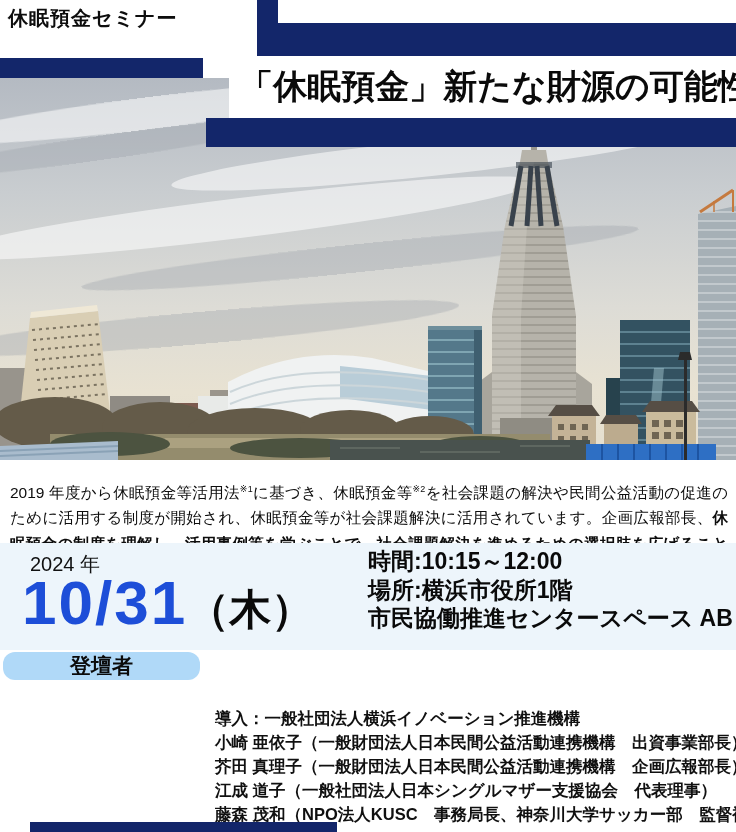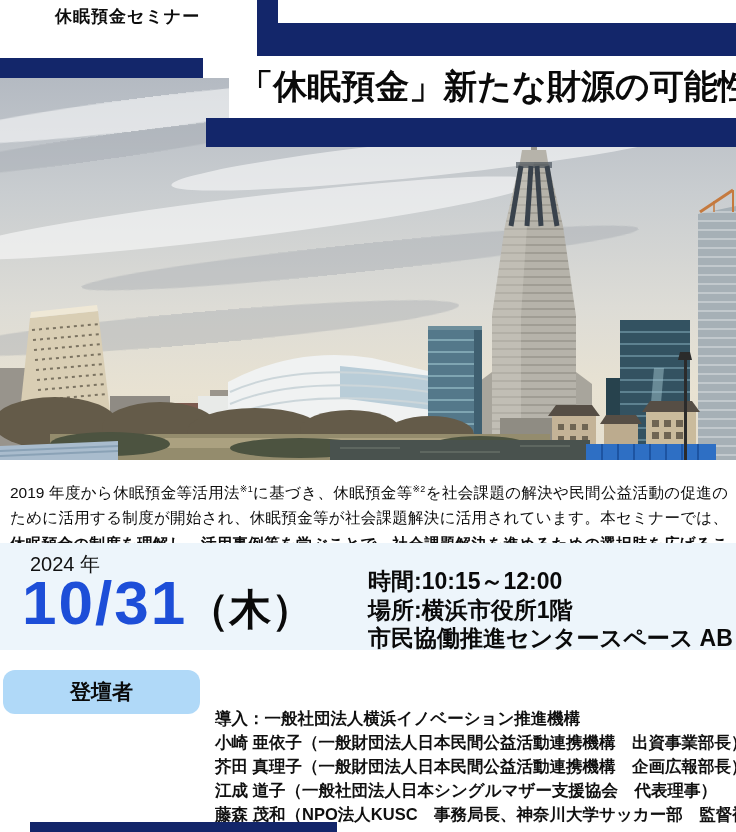--- a/index.html
+++ b/index.html
@@ -5,22 +5,22 @@
   html,body{margin:0;padding:0;}
   body{
     width:736px;height:832px;position:relative;overflow:hidden;
     background:#ffffff;color:#0d0d0d;
     font-family:"Liberation Sans","DejaVu Sans",sans-serif;
   }
   .abs{position:absolute;}
   .navy{background:#13266a;}
   
   .kicker{
-    left:8px;top:5px;font-size:17px;font-weight:700;letter-spacing:1px;
-    color:#0d0d0d;z-index:3;white-space:nowrap;margin-left:47px;
+    left:8px;top:5px;font-size:20px;font-weight:700;letter-spacing:1px;
+    color:#0d0d0d;z-index:3;white-space:nowrap;
   }
   .navy-stub{left:257px;top:0;width:21px;height:57px;z-index:3;}
   .navy-top-bar{left:257px;top:23px;width:479px;height:34px;z-index:3;}
   .navy-left-strip{left:0;top:58px;width:203px;height:20px;z-index:3;}
   .title-band{
     left:203px;top:56px;width:533px;height:62px;background:#ffffff;z-index:3;
     display:flex;align-items:center;justify-content:center;margin-left:26px;
   }
   .title-band .title{
     font-size:34px;font-weight:700;color:#0a0a0a;white-space:nowrap;letter-spacing:0;
@@ -35,26 +35,26 @@
   }
   .intro sup{font-size:9px;vertical-align:super;}
   .intro .bold{font-weight:700;}
   
   .date-box{left:0;top:543px;width:736px;height:107px;background:#edf5fb;z-index:2;}
   .event-year{left:30px;top:8px;font-size:20px;color:#111;white-space:nowrap;}
   .event-date-row{left:22px;top:24px;white-space:nowrap;}
   .event-date{font-size:62px;font-weight:700;letter-spacing:2px;color:#1d4ed8;}
   .event-weekday{font-size:42px;font-weight:700;color:#0a0a0a;}
   .event-details{
-    left:368px;top:24px;font-size:23px;font-weight:700;line-height:28.5px;
+    left:368px;top:4px;font-size:23px;font-weight:700;line-height:28.5px;
     color:#0a0a0a;white-space:nowrap;
   }
   
   .speaker-badge{
-    left:3px;top:670px;width:197px;height:44px;background:#b0d9f8;border-radius:12px;
+    left:3px;top:652px;width:197px;height:28px;background:#b0d9f8;border-radius:12px;
     display:flex;align-items:center;justify-content:center;z-index:2;
   }
   .speaker-badge span{font-size:21px;font-weight:700;color:#0a0a0a;}
   .speaker-list{
     left:215px;top:661px;width:520px;z-index:2;
     font-size:16.5px;font-weight:600;line-height:24px;color:#101010;white-space:nowrap;margin-top:45px;
   }
   .footer-bar{left:30px;top:822px;width:307px;height:10px;z-index:2;}
 </style>
 </head>
@@ -207,21 +207,21 @@
   <path d="M340,370h60M420,374h80M520,368h50" stroke="#687069" stroke-width="2" opacity="0.7"></path>
   <rect x="586" y="366" width="130" height="16" fill="#2e6fc4"></rect>
   <path d="M602,366v16M618,366v16M634,366v16M650,366v16M666,366v16M682,366v16M698,366v16" stroke="#1d54a2" stroke-width="2"></path>
   <polygon points="0,368 118,363 118,382 0,382" fill="#a9bccd"></polygon>
   <path d="M0,373 L118,368 M0,378 L118,373" stroke="#8aa2b6" stroke-width="2"></path>
   <rect x="684" y="282" width="3" height="100" fill="#2b2b2b"></rect>
   <polygon points="678,282 692,282 690,274 680,274" fill="#2b2b2b"></polygon>
 </svg>
 </div>
 
-<p class="abs intro"><span>2019 年度から休眠預金等活用法</span><sup>※1</sup><span>に基づき、休眠預金等</span><sup>※2</sup><span>を社会課題の解決や民間公益活動の促進のために活用する制度が開始され、休眠預金等が社会課題解決に活用されています。本セミナーでは、</span><span class="bold">休眠預金の制度を理解し、活用事例等を学ぶことで、社会課題解決を進めるための選択肢を広げることを目指します。</span></p>
+<p class="abs intro"><span>2019 年度から休眠預金等活用法</span><sup>※1</sup><span>に基づき、休眠預金等</span><sup>※2</sup><span>を社会課題の解決や民間公益活動の促進のために活用する制度が開始され、休眠預金等が社会課題解決に活用されています。企画広報部長、</span><span class="bold">休眠預金の制度を理解し、活用事例等を学ぶことで、社会課題解決を進めるための選択肢を広げることを目指します。</span></p>
 
 <div class="abs date-box">
   <div class="abs event-year">2024 年</div>
   <div class="abs event-date-row">
     <span class="event-date">10/31</span><span class="event-weekday">（木）</span>
   </div>
   <div class="abs event-details">
     <div>時間:10:15～12:00</div>
     <div>場所:横浜市役所1階</div>
     <div>市民協働推進センタースペース AB</div>

